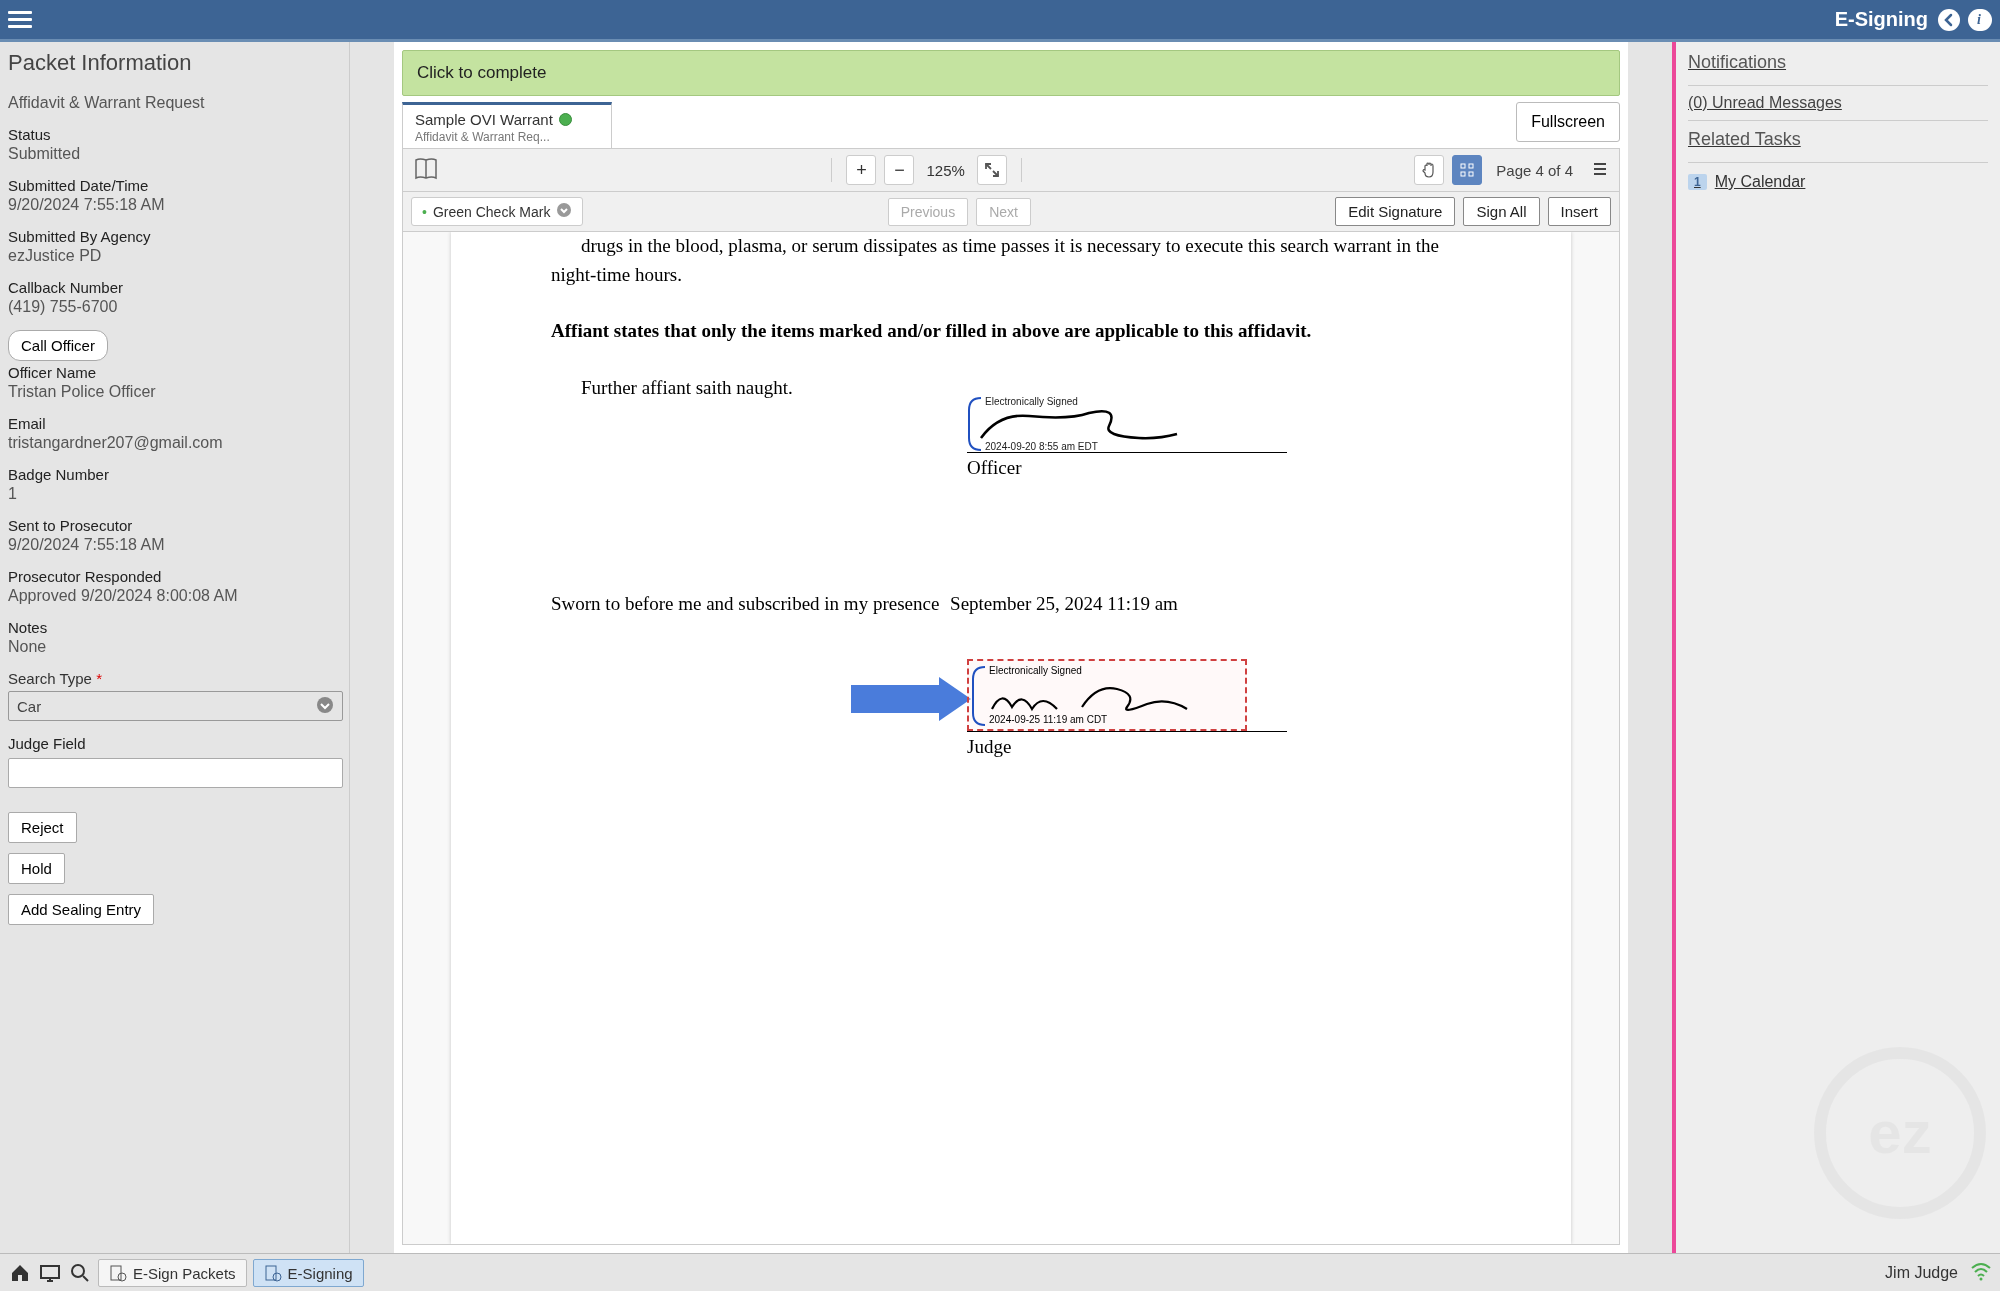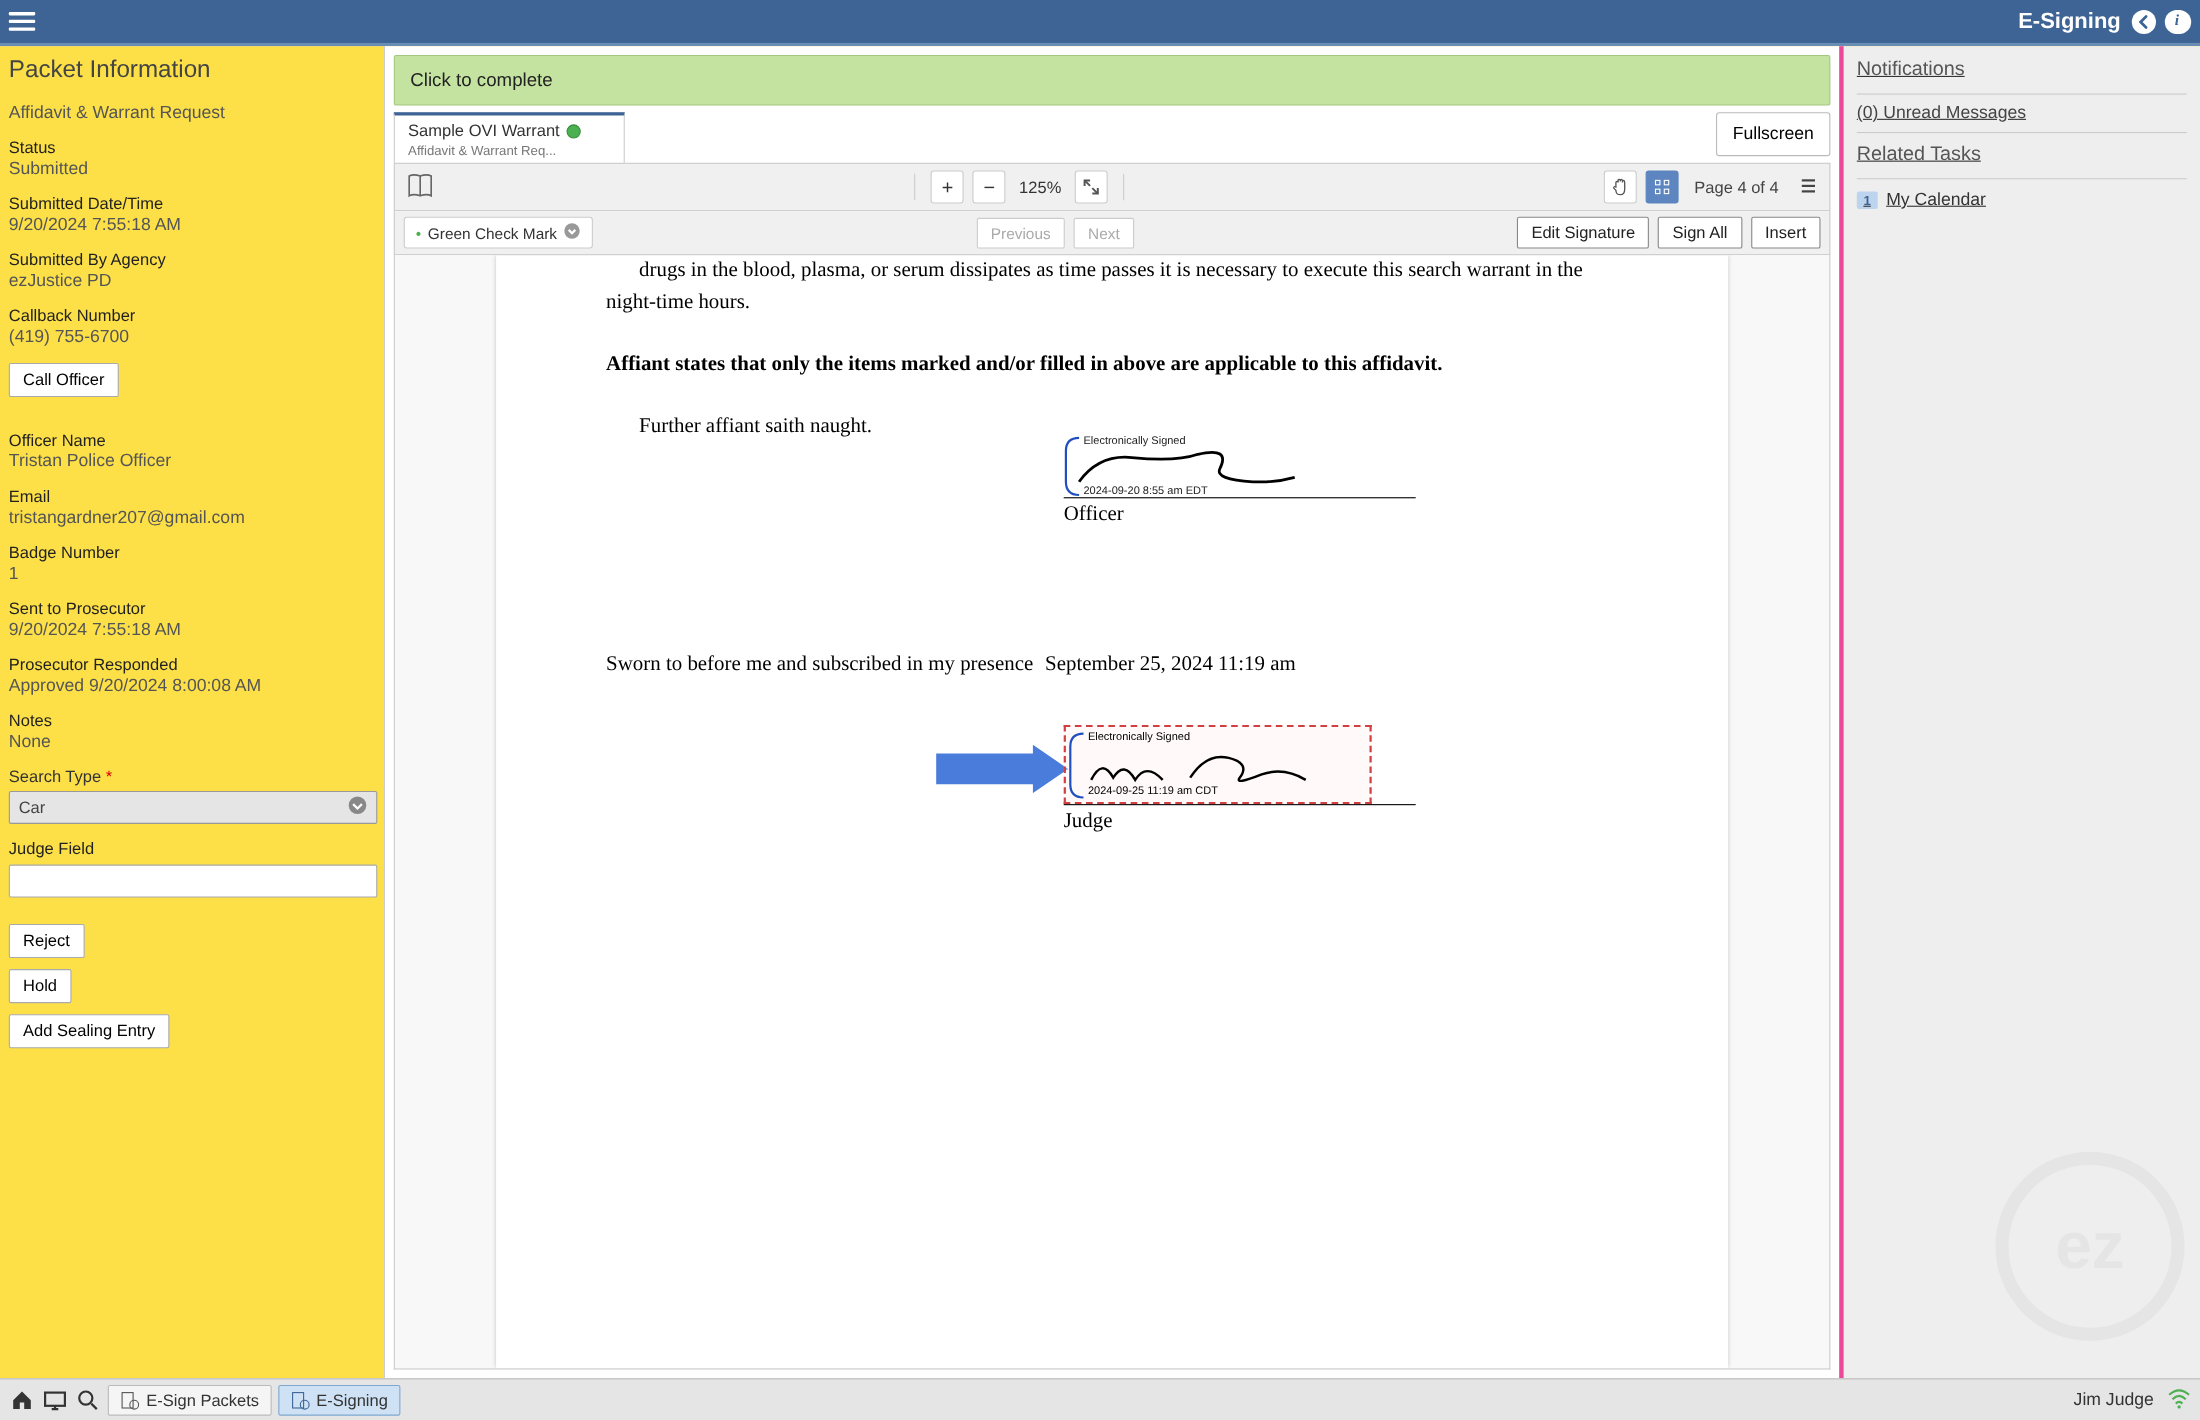--- a/index.html
+++ b/index.html
@@ -36,21 +36,22 @@
       background: #fff; color: #3d6494; display: inline-flex;
       align-items: center; justify-content: center; font-weight: bold;
       cursor: pointer; font-size: 14px;
     }
     .info-btn { margin-left: auto; }
     
     
     .main-wrap {
       display: flex;
       height: calc(100% - 42px - 38px);
-      background: #fde047;
+      background: #e5e5e5;
+      gap: 44px;
     }
     
     
     .left-panel {
       width: 350px;
       flex-shrink: 0;
       padding: 8px 0 8px 8px;
       overflow-y: auto;
       border-right: 1px solid #ccc;
     }
@@ -59,21 +60,21 @@
       font-weight: 400;
       color: #444;
       margin-bottom: 18px;
       padding-left: 0;
     }
     .info-group { margin-bottom: 14px; }
     .info-label { font-size: 15px; color: #222; font-weight: 500; margin-bottom: 2px; }
     .info-value { font-size: 16px; color: #555; }
     .call-btn {
       border: 1px solid #aaa; background: #fff; padding: 6px 12px;
-      font-size: 15px; border-radius: 2px; cursor: pointer; margin-bottom: 31px;
+      font-size: 15px; border-radius: 12px; cursor: pointer; margin-bottom: 3px;
     }
     .search-type-label { font-size: 15px; font-weight: 500; }
     .req-star { color: #d00; }
     .search-select {
       width: 335px; height: 30px; border: 1px solid #999;
       background: #e5e5e5; border-radius: 2px; padding: 0 8px;
       font-size: 15px; color: #444; display: flex; align-items: center;
       justify-content: space-between; margin-top: 4px; margin-bottom: 10px;
     }
     .judge-input {

